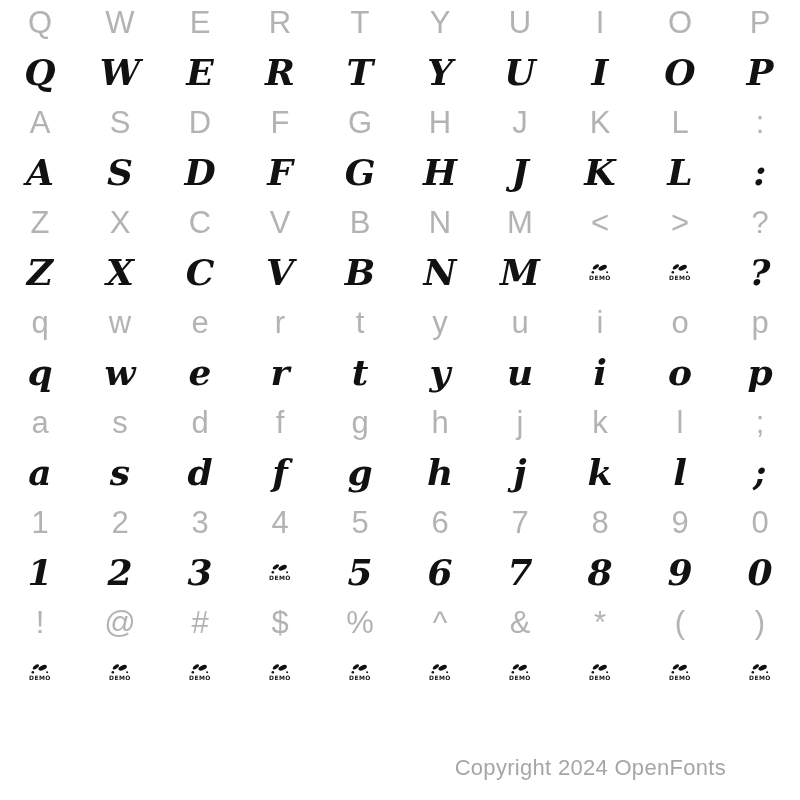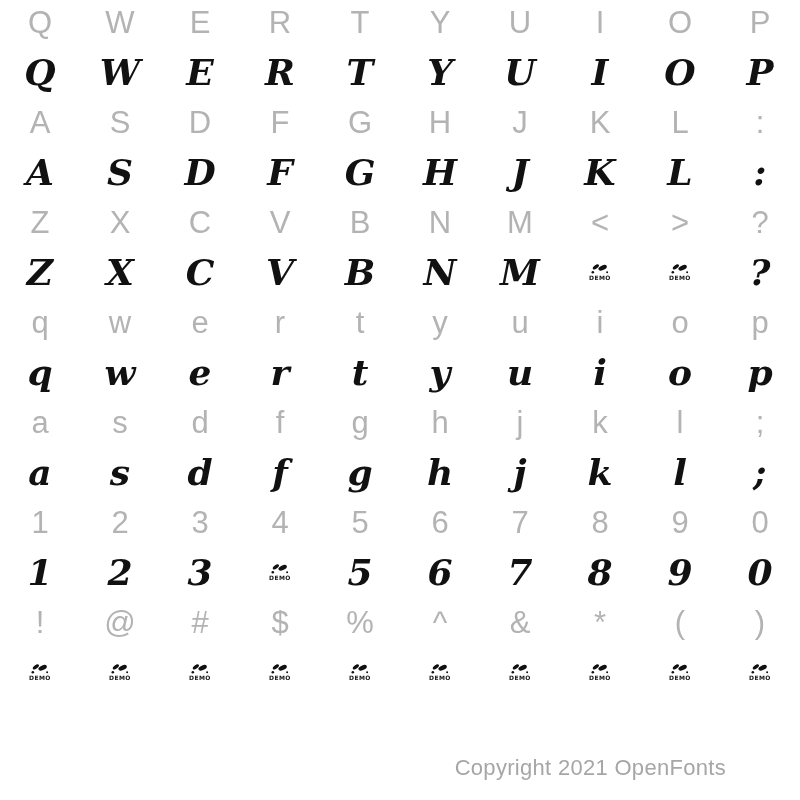--- a/index.html
+++ b/index.html
@@ -629,13 +629,13 @@
             <ellipse cx="15.5" cy="6" rx="6" ry="3.1" transform="rotate(-24 15.5 6)"></ellipse>
             <circle cx="2.4" cy="12" r="1.7"></circle>
             <circle cx="21.5" cy="12" r="1.3"></circle>
           </svg>
           <span class="demo-label">DEMO</span>
         </span>
       </div>
     </div>
   </div>
 
-<div class="footer">Copyright 2021 OpenFonts</div>
+<div class="footer">Copyright 2024 OpenFonts</div>
 
 </body></html>

